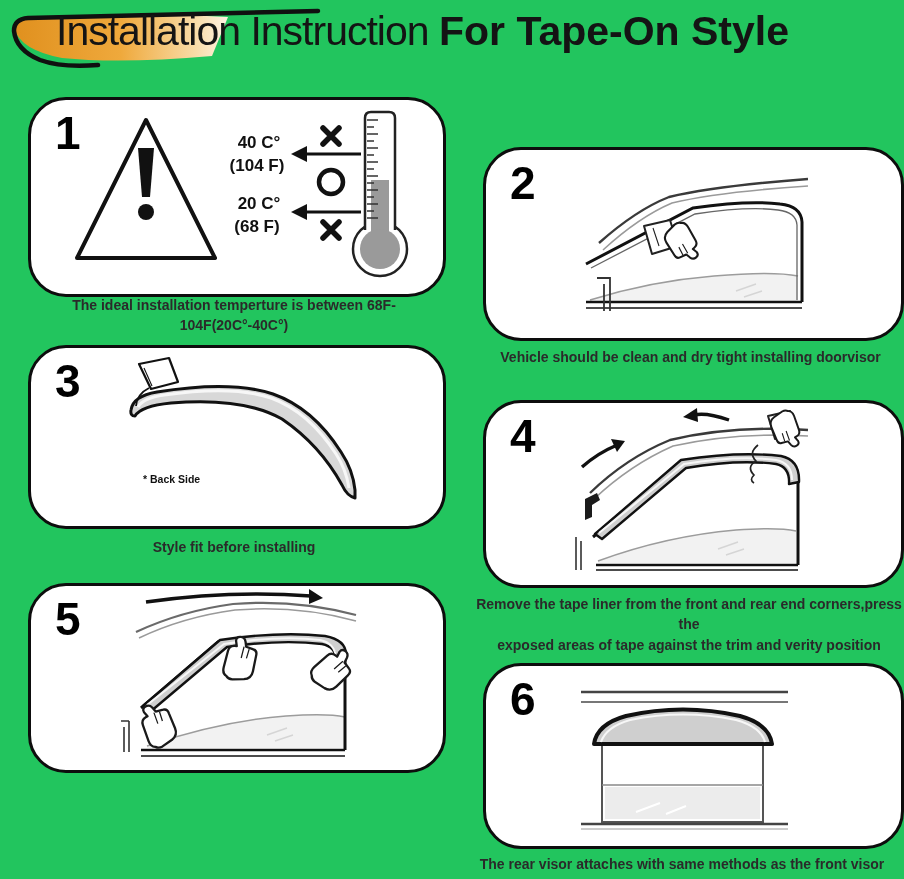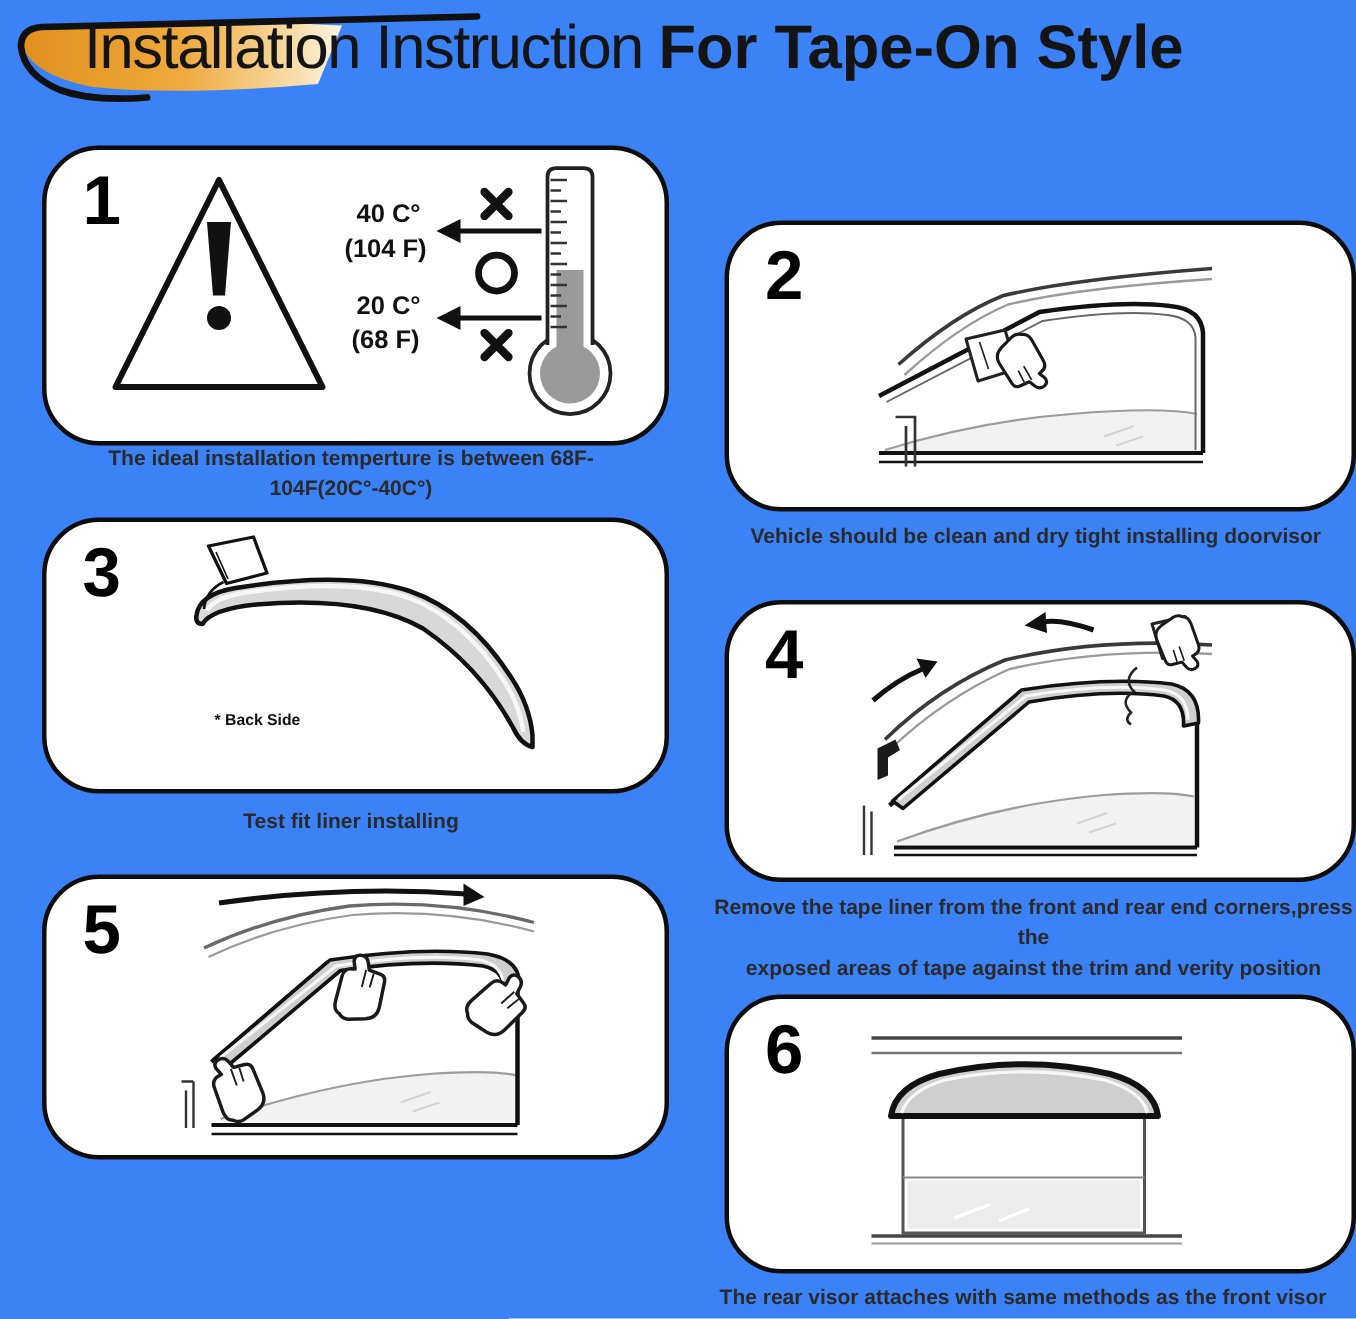--- a/index.html
+++ b/index.html
@@ -1,17 +1,17 @@
 <!DOCTYPE html>
 <html><head>
 <meta charset="utf-8">
 <style>
   html,body{margin:0;padding:0;width:904px;height:879px;background:#fff;overflow:hidden;
             font-family:"Liberation Sans",sans-serif;}
-  .stage{position:relative;width:904px;height:879px;background:#3b82f6;}
+  .stage{position:relative;width:904px;height:879px;background:#22c55e;}
 
   
   .title-row{position:absolute;left:0;top:0;width:904px;height:70px;}
   .swoosh{position:absolute;left:0;top:4px;}
   .title-text{position:absolute;left:56px;top:8px;white-space:nowrap;font-size:41px;color:#141414;}
   .title-text .p1{font-weight:400;letter-spacing:-1px;}
   .title-text .p2{font-weight:700;letter-spacing:0px;}
 
   
   .panel{position:absolute;background:#fff;border:3px solid #0d0d0d;border-radius:38px;}
@@ -142,21 +142,21 @@
 
       <g>
         <path d="M 108 16 L 138 10 L 147 34 L 120 41 Z" fill="#fff" stroke="#111" stroke-width="2.2" stroke-linejoin="round"></path>
         <path d="M 113 20 L 121 38" stroke="#111" stroke-width="1.1"></path>
         <path d="M 118 40 Q 106 46 105 58" fill="none" stroke="#111" stroke-width="1.8"></path>
       </g>
       <text class="note" x="112" y="135">* Back Side</text>
     </svg>
     <div class="num">3</div>
   </div>
-  <div class="caption" style="left:28px;top:537px;width:412px;">Test fit liner installing</div>
+  <div class="caption" style="left:28px;top:537px;width:412px;">Style fit before installing</div>
 
   <div class="panel" style="left:483px;top:400px;width:415px;height:182px;">
     <svg width="415" height="176" viewBox="0 0 415 176">
 
       <g>
         <path d="M 243 17 Q 220 9 208 12" fill="none" stroke="#111" stroke-width="3.4"></path>
         <path d="M 197 14 L 211 5 L 212 19 Z" fill="#111"></path>
       </g>
       <g>
         <path d="M 96 64 Q 112 50 129 43" fill="none" stroke="#111" stroke-width="3.4"></path>

